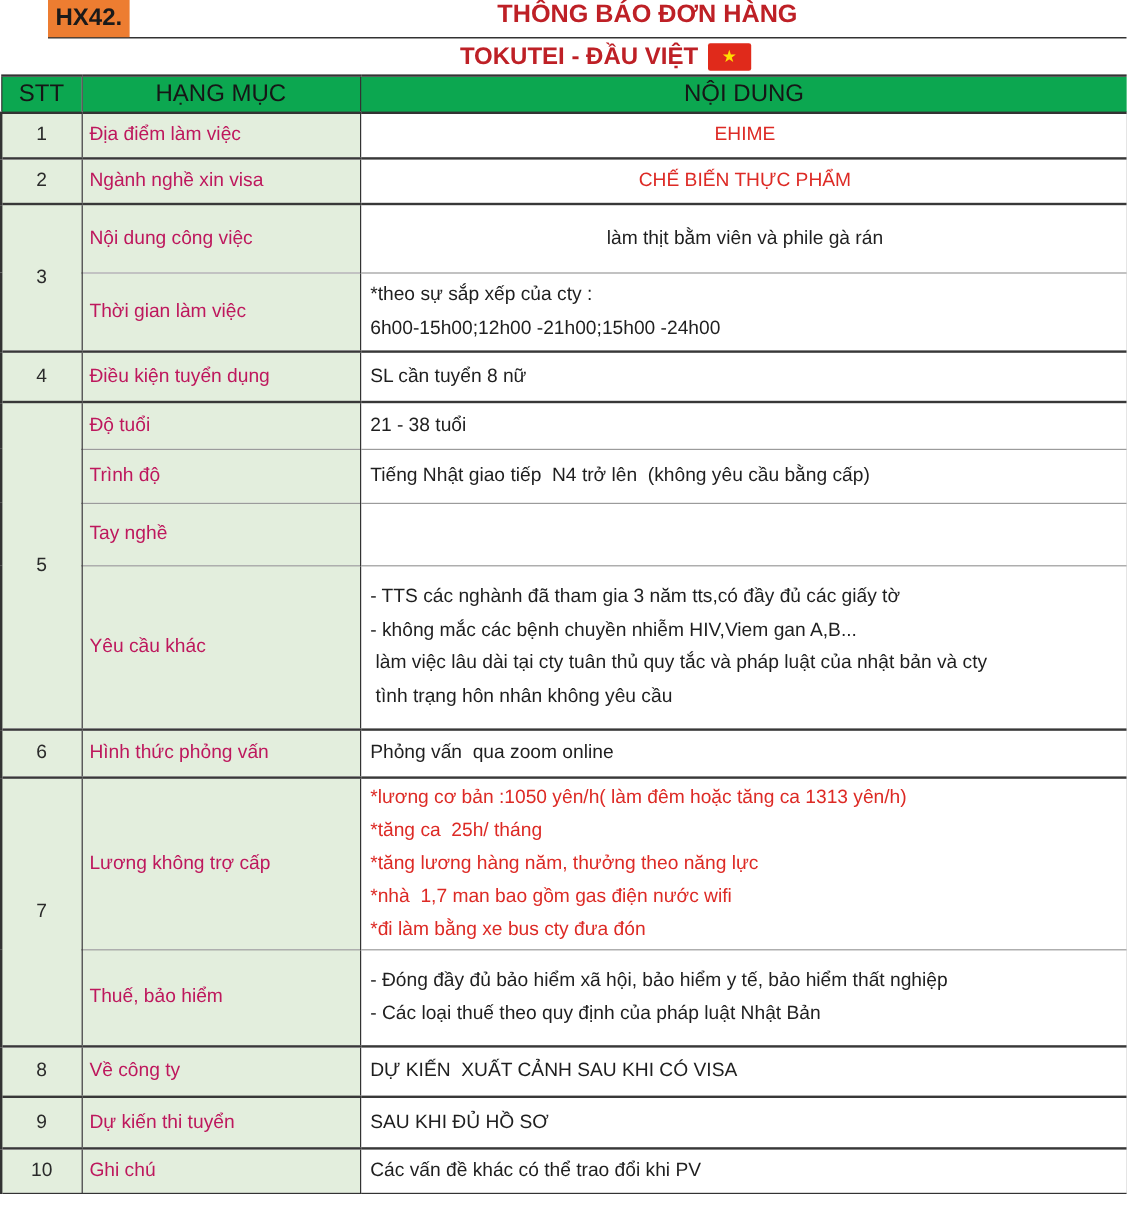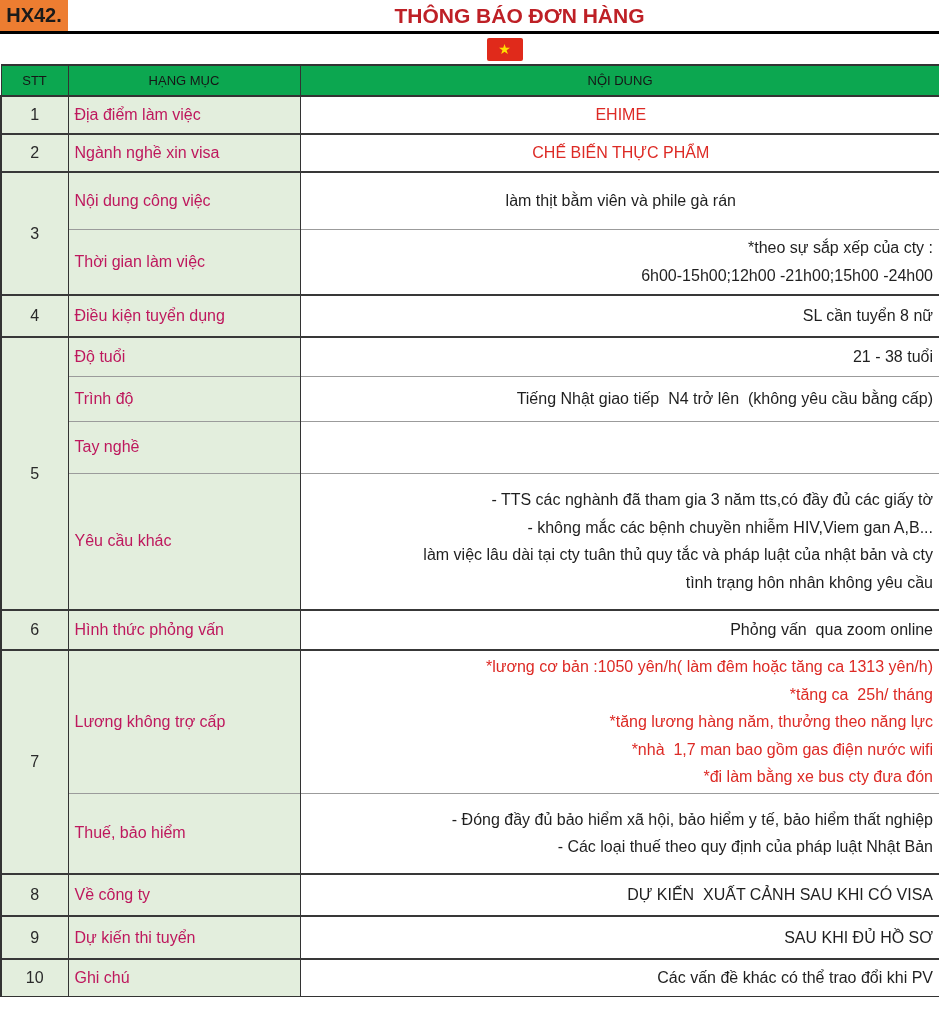--- a/index.html
+++ b/index.html
@@ -1,63 +1,64 @@
 <!DOCTYPE html>
 <html><head>
 <meta charset="utf-8">
 <style>
   html,body{margin:0;padding:0;background:#ffffff;}
   body{font-family:"Liberation Sans","DejaVu Sans",sans-serif;color:#1f1f1f;}
   .sheet{width:939px;height:1024px;background:#ffffff;overflow:hidden;position:relative;}
 
   
-  .title-row1{height:31px;position:relative;border-bottom:3px solid #000000;display:flex;align-items:center;}
+  .title-row1{height:31px;position:relative;border-bottom:1px solid #000000;display:flex;align-items:flex-start;margin-left:40px;}
   .code-box{position:absolute;left:0;top:0;width:68px;height:31px;background:#ED7D31;
             display:flex;align-items:center;justify-content:center;
             font-size:20px;font-weight:bold;color:#1a1a1a;}
   .main-title{flex:1;text-align:center;padding-left:100px;
               font-size:21px;font-weight:bold;color:#BE2026;}
   .title-row2{height:30px;display:flex;align-items:center;justify-content:center;
               padding-left:70px;gap:8px;}
   .sub-title{font-size:20px;font-weight:bold;color:#BE2026;}
   .flag{width:36px;height:23px;background:#E02A1B;border-radius:2px;
         display:inline-flex;align-items:center;justify-content:center;
         color:#FFDE00;font-size:14px;line-height:1;}
 
   
   table{border-collapse:collapse;table-layout:fixed;width:939px;}
   col.c-stt{width:67px;} col.c-item{width:232px;} col.c-content{width:640px;}
   td,th{padding:0;vertical-align:middle;overflow:hidden;}
-  tr.thead th{background:#0CA750;color:#161616;font-weight:normal;font-size:13px;
+  tr.thead th{background:#0CA750;color:#161616;font-weight:normal;font-size:20px;
               border-top:2px solid #333;border-bottom:2px solid #333;height:29px;}
   td{font-size:16px;}
   .stt{background:#E3EEDD;text-align:center;color:#2a2a2a;
        border-left:2px solid #333;border-right:1px solid #333;}
   .lbl{background:#E3EEDD;text-align:left;padding:2px 4px 2px 6px;color:#be185d;
        border-right:1px solid #333;}
-  .ct{background:#ffffff;text-align:right;padding:2px 6px 2px 8px;white-space:pre-wrap;
+  .ct{background:#ffffff;text-align:left;padding:2px 6px 2px 8px;white-space:pre-wrap;
       border-right:2px solid #333;line-height:1.72;}
   .ct.c{text-align:center;}
   .red{color:#DD2A25;}
   th{border-left:1px solid #333;border-right:1px solid #333;}
   tr.g-start td{border-top:2px solid #383838;}        
   tr.g-inner td{border-top:1px solid #9b9b9b;}        
   tr.last td{border-bottom:1px solid #333;}
 </style>
 </head>
 <body>
 
 <div class="sheet">
 
   <div class="title-row1">
     <div class="code-box">HX42.</div>
     <div class="main-title">THÔNG BÁO ĐƠN HÀNG</div>
   </div>
 
   <div class="title-row2">
+    <span class="sub-title">TOKUTEI - ĐẦU VIỆT</span>
     <span class="flag">★</span>
   </div>
 
   <table>
     <colgroup>
         <col class="c-stt">
         <col class="c-item">
         <col class="c-content">
       </colgroup>
 

